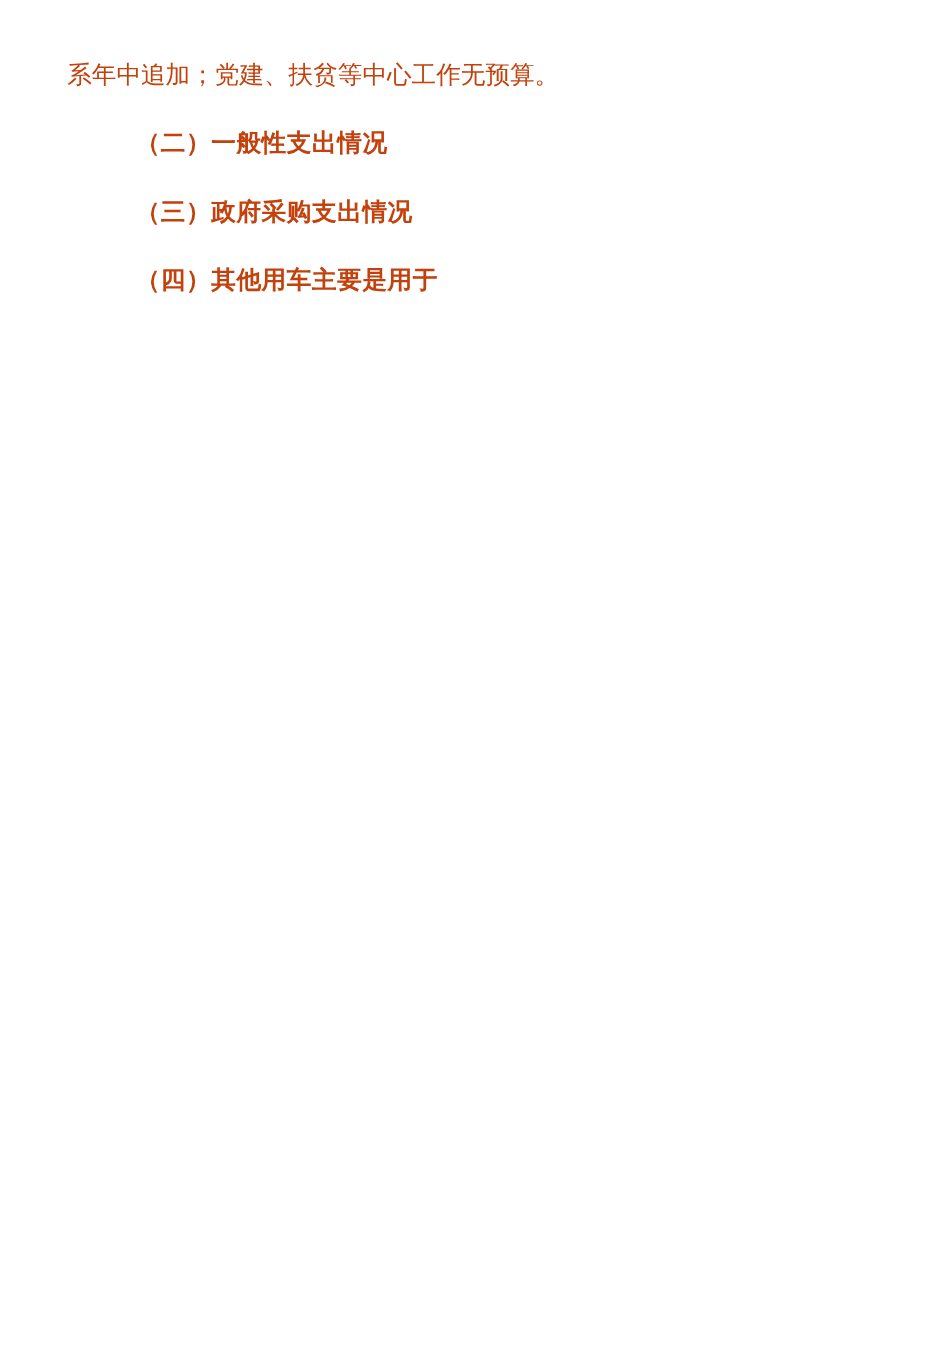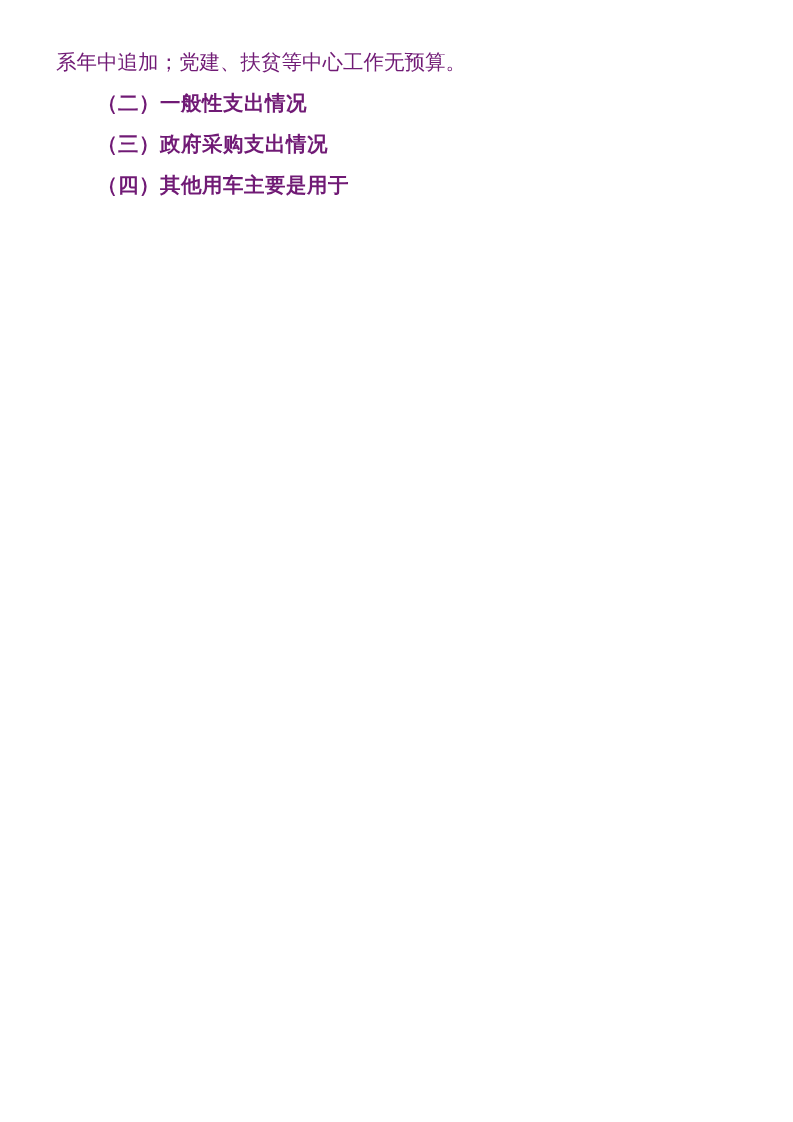--- a/index.html
+++ b/index.html
@@ -8,40 +8,40 @@
     background: #ffffff;
   }
   .page {
     width: 793px;
     height: 1122px;
     background: #ffffff;
     position: relative;
     box-sizing: border-box;
     padding: 42px 56px 40px 56px;
     font-family: "DejaVu Serif", "Liberation Serif", serif;
-    color: #701a75;
+    color: #c2410c;
     overflow: hidden;
   }
   .body-text {
     font-size: 20.5px;
     line-height: 41px;
     text-align: justify;
     text-justify: inter-ideograph;
     margin: 0;
     letter-spacing: 0px;
   }
   .indent {
     text-indent: 2em;
   }
   .heading {
     font-family: "DejaVu Sans", "Liberation Sans", sans-serif;
     font-weight: bold;
     font-size: 20.5px;
     line-height: 41px;
-    margin: 0;
+    margin: 16px;
     text-indent: 2em;
     letter-spacing: 0.5px;
   }
 </style>
 </head>
 <body>
 
 <div class="page">
 
   <p class="body-text">系年中追加；党建、扶贫等中心工作无预算。</p>

